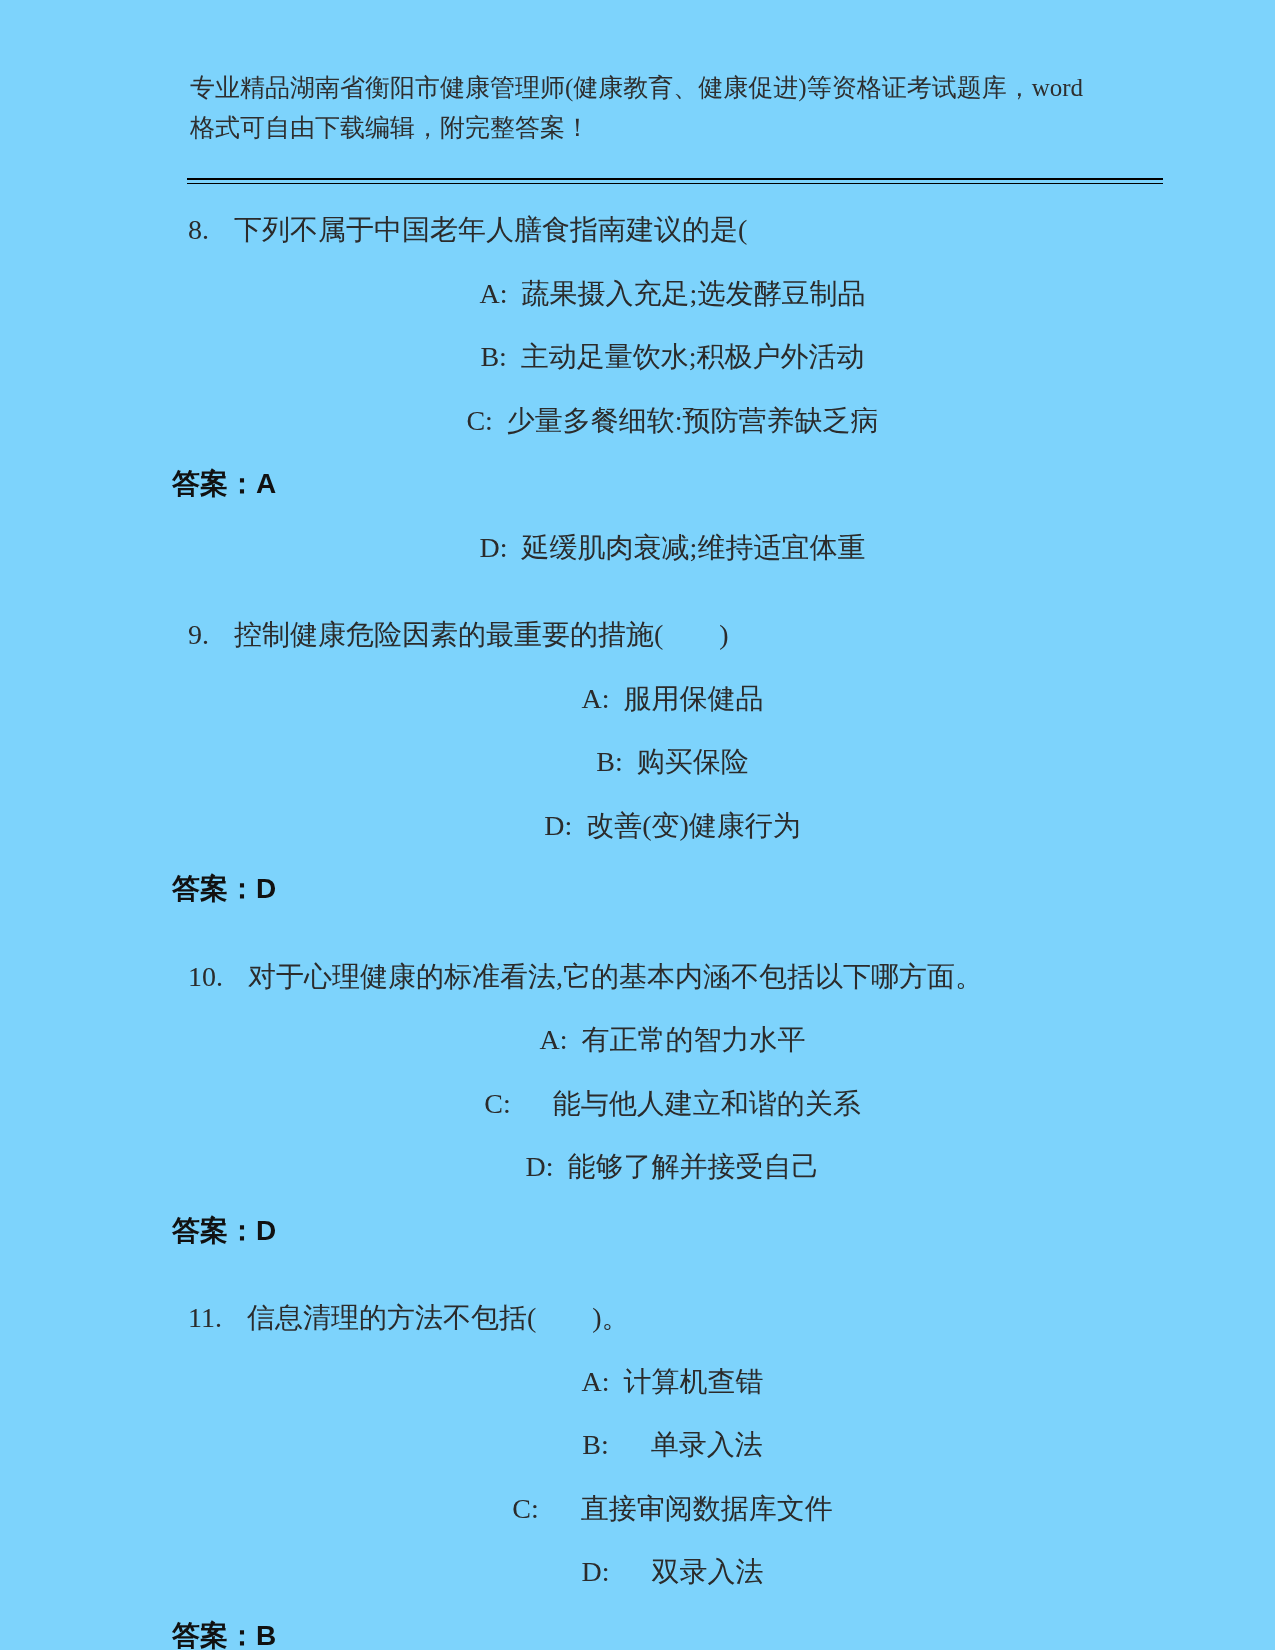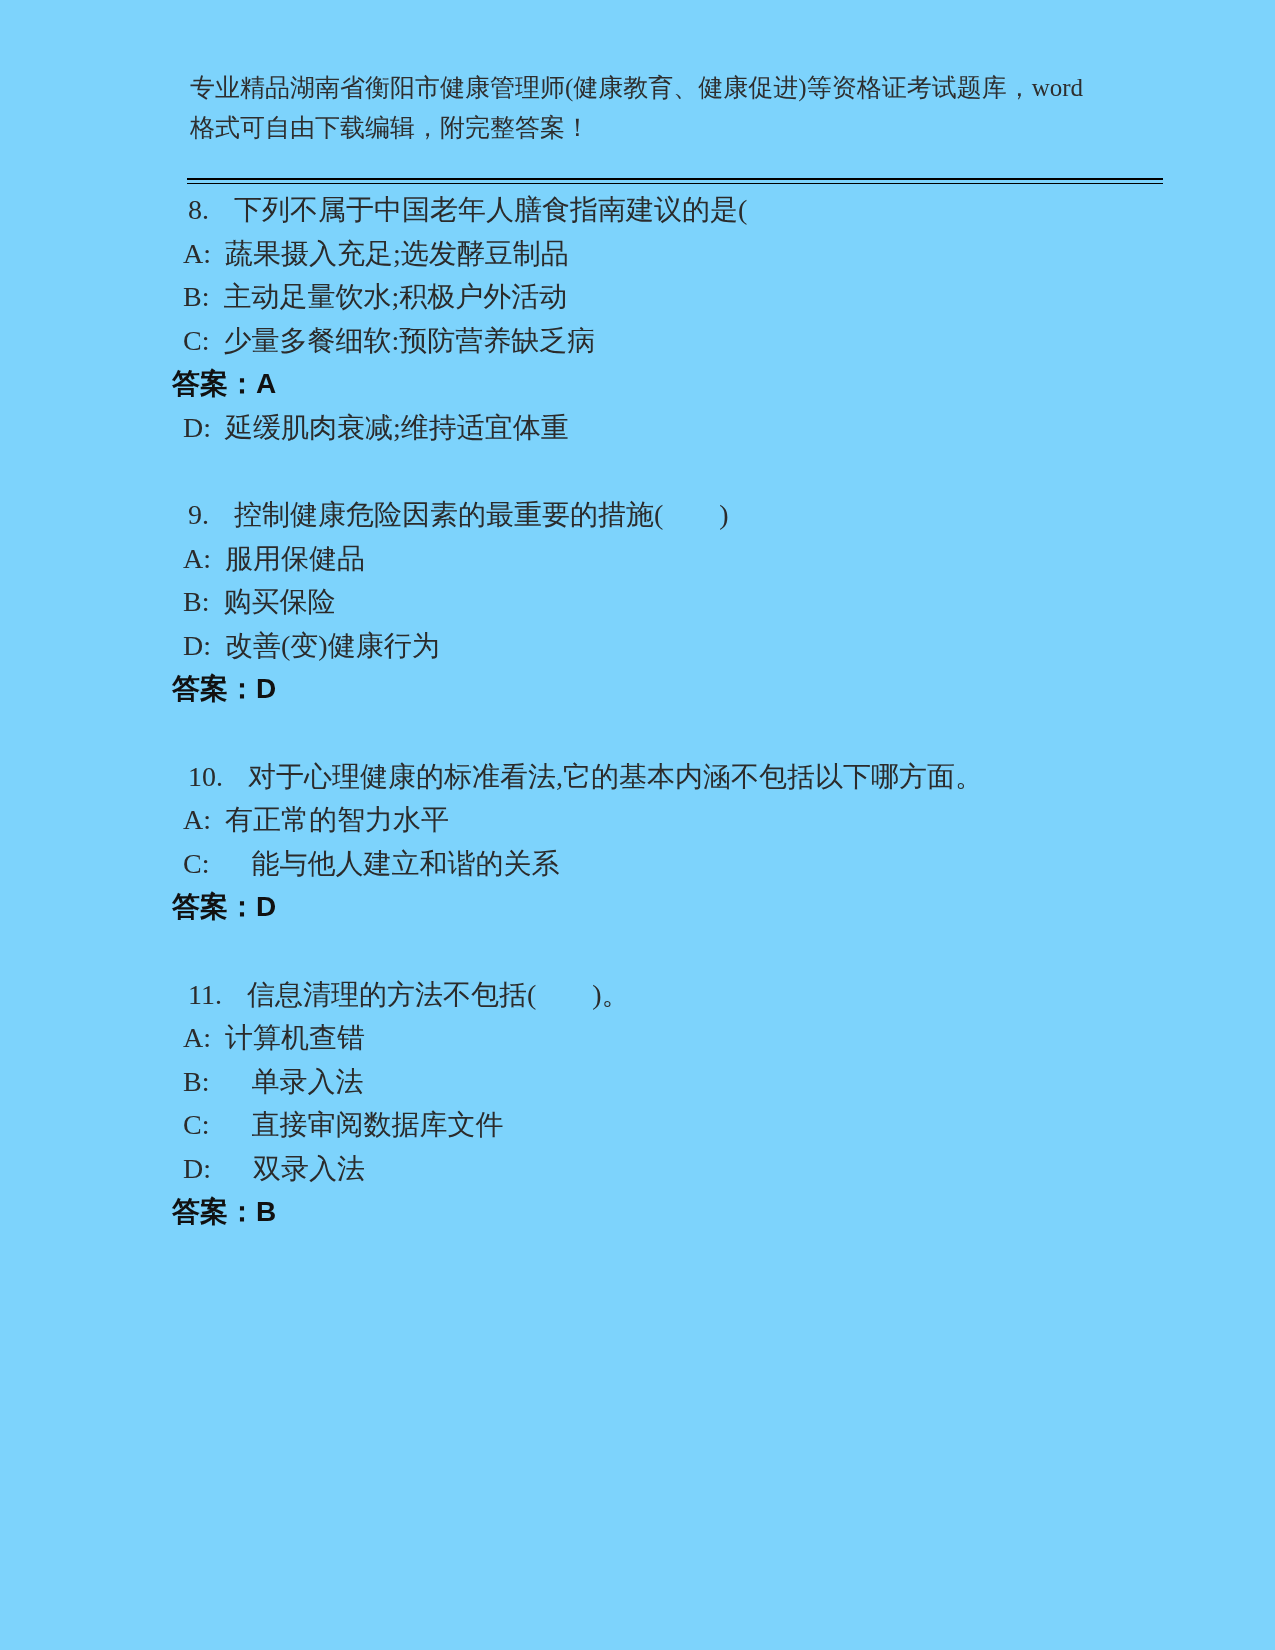--- a/index.html
+++ b/index.html
@@ -39,33 +39,35 @@
     position: absolute;
     left: 172px;
     top: 188px;
     width: 990px;
     font-size: 28px;
   }
   .line {
     height: 43.5px;
     line-height: 43.5px;
     white-space: pre;
+    margin-top: 20px;
   }
   .q-block {
     margin-bottom: 44px;
   }
   .q-title {
     padding-left: 16px;
   }
   .q-num {
     display: inline-block;
     margin-right: 25px;
   }
   .opt {
     padding-left: 11px;
+    text-align: center;
   }
   .opt-label {
     display: inline-block;
     margin-right: 14px;
   }
   .opt-text {
     white-space: pre;
   }
   .answer {
     font-family: "Liberation Sans", "DejaVu Sans", sans-serif;
@@ -98,20 +100,21 @@
     <div class="line opt"><span class="opt-label">A:</span><span class="opt-text">服用保健品</span></div>
         <div class="line opt"><span class="opt-label">B:</span><span class="opt-text">购买保险</span></div>
         <div class="line opt"><span class="opt-label">D:</span><span class="opt-text">改善(变)健康行为</span></div>
         <div class="line answer"><span>答案：</span><span>D</span></div>
   </div>
 
   <div class="q-block">
     <div class="line q-title"><span class="q-num">10.</span><span class="q-text">对于心理健康的标准看法,它的基本内涵不包括以下哪方面。</span></div>
     <div class="line opt"><span class="opt-label">A:</span><span class="opt-text">有正常的智力水平</span></div>
         <div class="line opt"><span class="opt-label">C:</span><span class="opt-text">　能与他人建立和谐的关系</span></div>
+        <div class="line opt"><span class="opt-label">D:</span><span class="opt-text">能够了解并接受自己</span></div>
         <div class="line answer"><span>答案：</span><span>D</span></div>
   </div>
 
   <div class="q-block">
     <div class="line q-title"><span class="q-num">11.</span><span class="q-text">信息清理的方法不包括(　　)。</span></div>
     <div class="line opt"><span class="opt-label">A:</span><span class="opt-text">计算机查错</span></div>
         <div class="line opt"><span class="opt-label">B:</span><span class="opt-text">　单录入法</span></div>
         <div class="line opt"><span class="opt-label">C:</span><span class="opt-text">　直接审阅数据库文件</span></div>
         <div class="line opt"><span class="opt-label">D:</span><span class="opt-text">　双录入法</span></div>
         <div class="line answer"><span>答案：</span><span>B</span></div>

